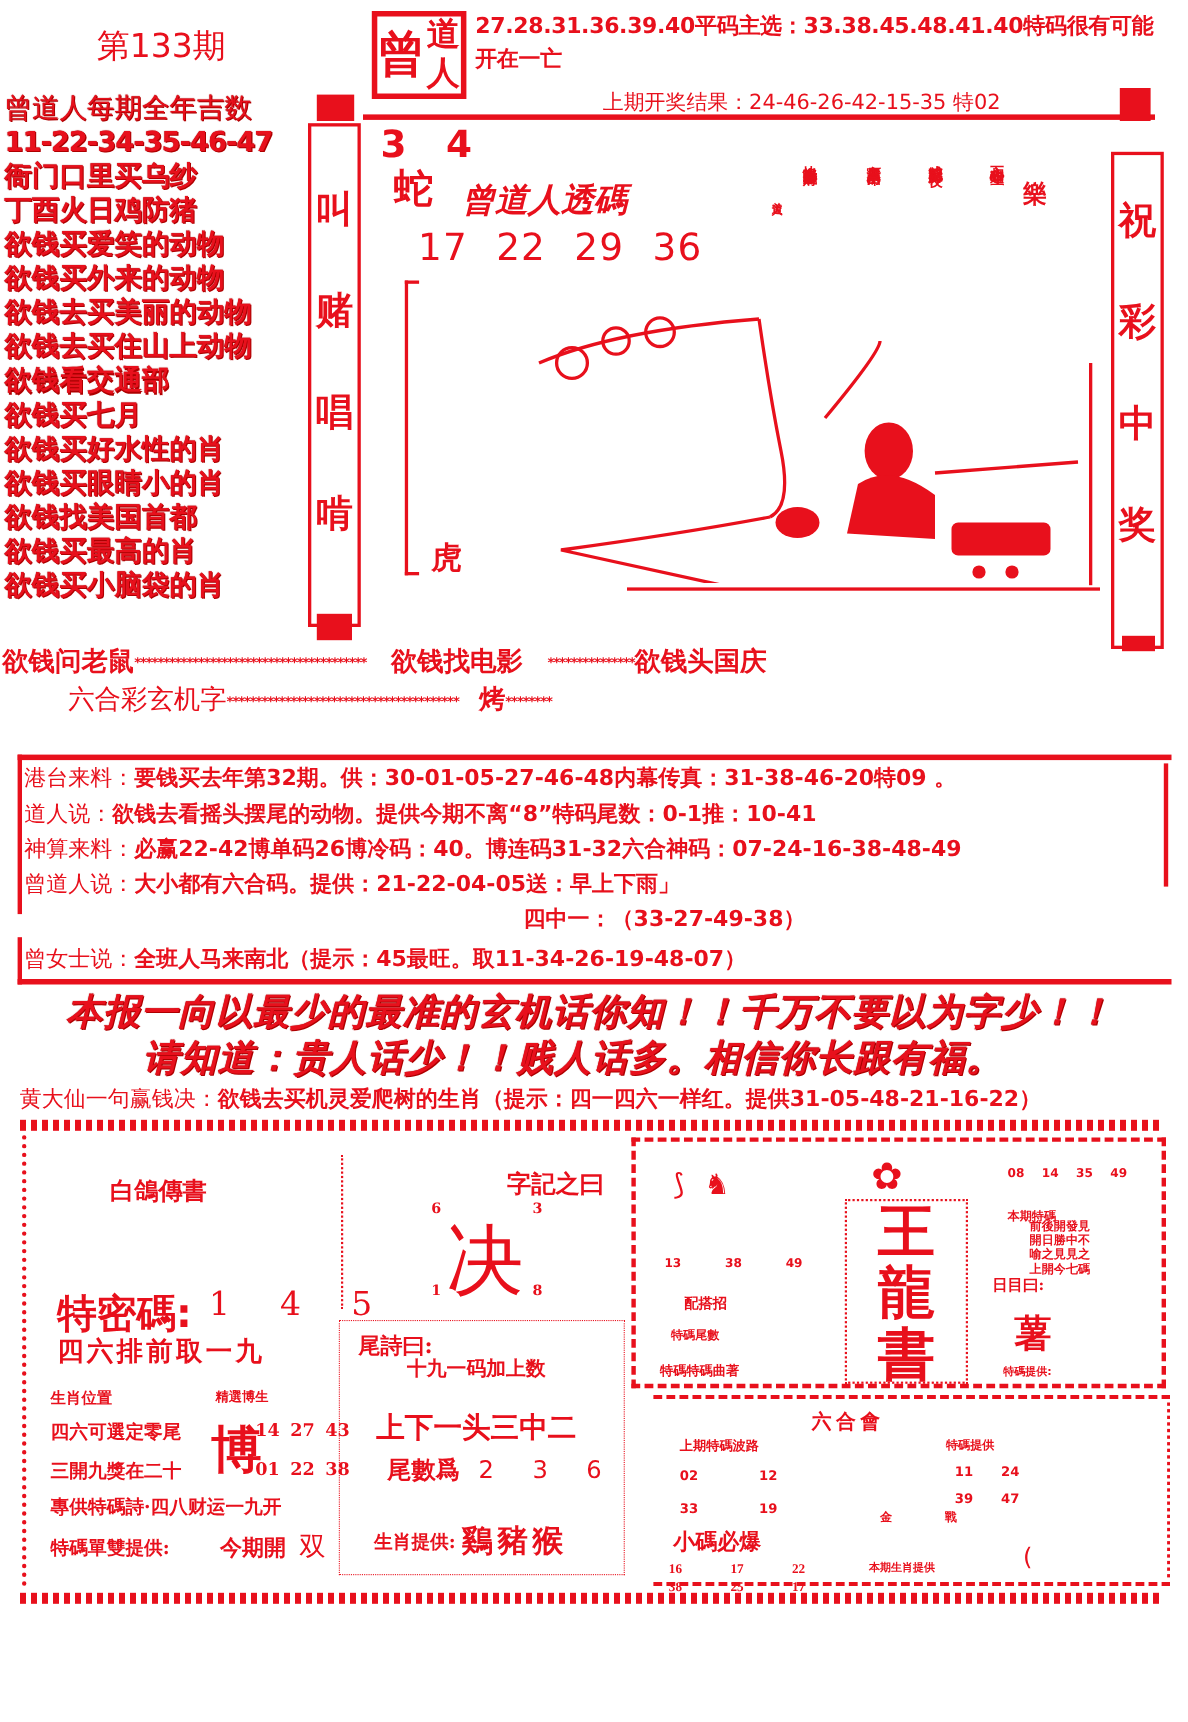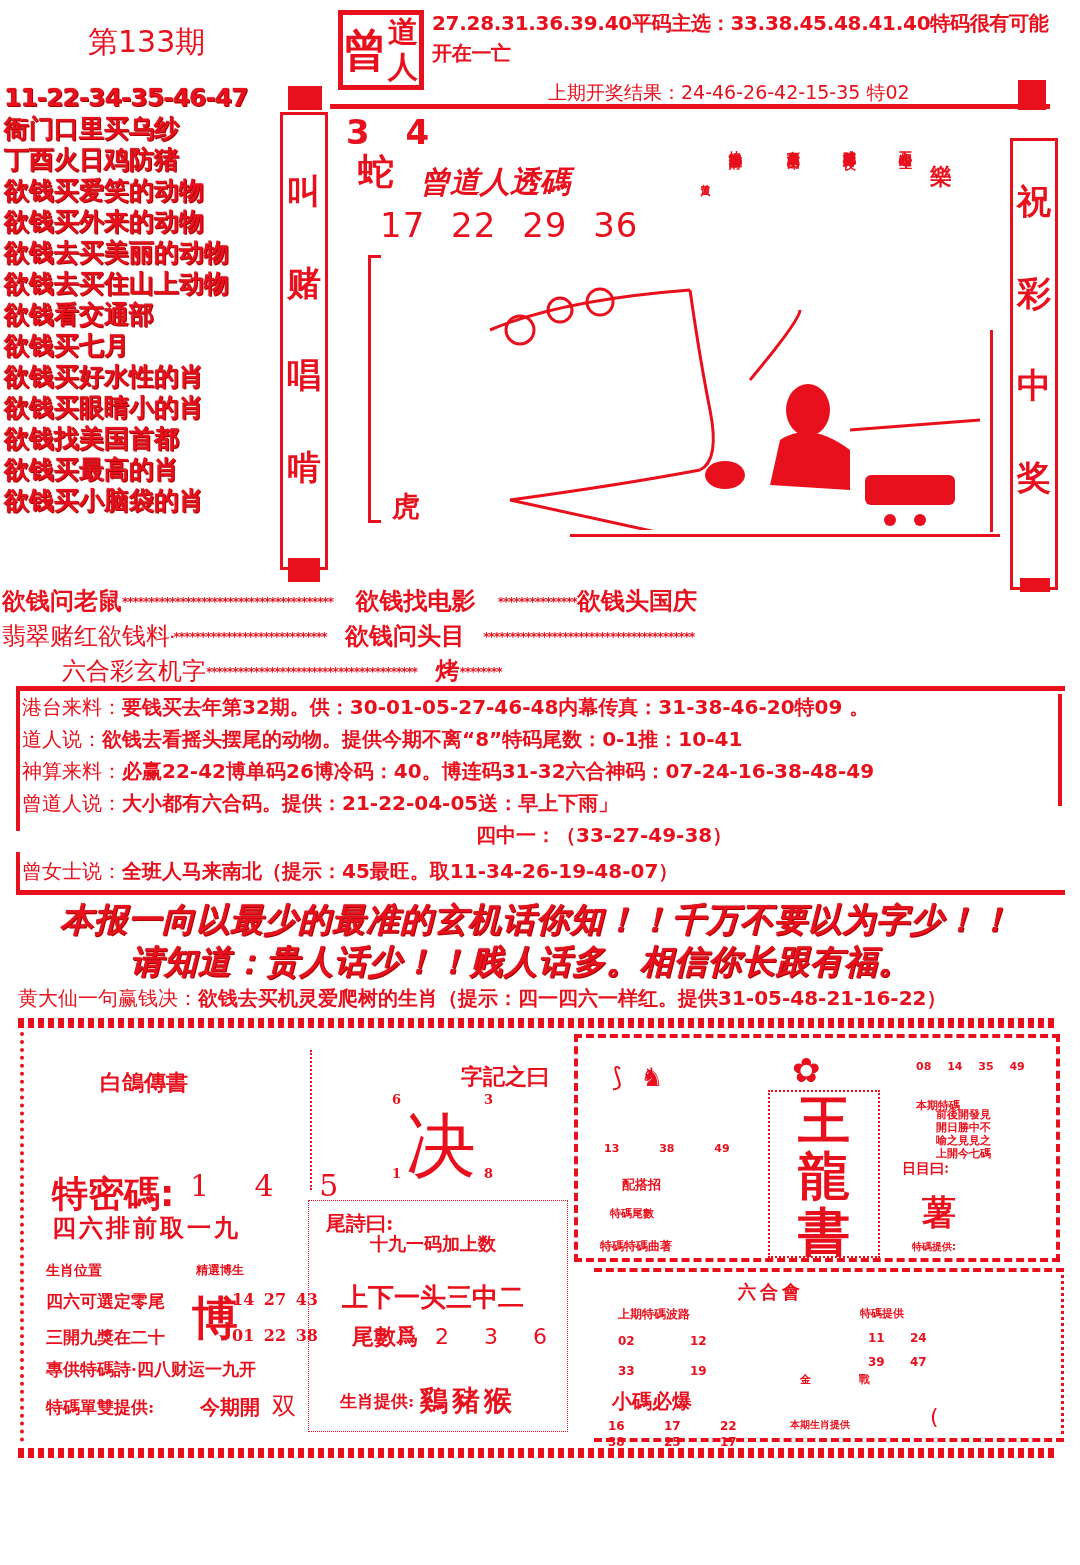--- a/index.html
+++ b/index.html
@@ -126,21 +126,21 @@
   #lh-title { left: 738px; top: 1280px; font-size: 18px; font-weight: bold; letter-spacing: 4px; }
   #lh-wave-label { left: 618px; top: 1306px; font-size: 12px; }
   #lh-wave-nums { left: 618px; top: 1326px; font-size: 12px; line-height: 30px; }
   #lh-wave-nums span { display: inline-block; width: 72px; }
   #lh-tm-label { left: 860px; top: 1306px; font-size: 11px; }
   #lh-tm-nums { left: 868px; top: 1326px; font-size: 12px; line-height: 24px; }
   #lh-tm-nums span { display: inline-block; width: 42px; }
   #lh-jing { left: 800px; top: 1372px; font-size: 11px; letter-spacing: 22px; }
   #lh-xbbz { left: 612px; top: 1388px; font-size: 20px; font-family: "DejaVu Serif", serif; font-weight: bold; }
   #lh-bot-nums { left: 608px; top: 1418px; font-size: 12px; line-height: 16px; }
-  #lh-bot-nums span { display: inline-block; width: 56px; }
+  #lh-bot-nums span { display: inline-block; width: 56px; font-family: Liberation Serif, serif; }
   #lh-benqi { left: 790px; top: 1418px; font-size: 10px; }
   #lh-paren { left: 930px; top: 1404px; font-size: 22px; }
 
   .dot-frame { position: absolute; border: 2px dotted #e8101c; }
 </style>
 </head>
 <body>
 
 <div class="abs red" id="issue">第133期</div>
 
@@ -153,20 +153,21 @@
 <div class="abs red" id="head-text">
   <div>27.28.31.36.39.40平码主选：33.38.45.48.41.40特码很有可能</div>
   <div>开在一亡</div>
 </div>
 <div class="abs red" id="last-result">上期开奖结果：24-46-26-42-15-35 特02</div>
 <div class="abs" id="top-rule"></div>
 <div class="abs red-block" style="left:288px;top:86px;width:34px;height:24px;"></div>
 <div class="abs red-block" style="left:1018px;top:80px;width:28px;height:30px;"></div>
 
 <div class="abs red outline" id="left-list">
+  <div style="font-weight:normal;">曾道人每期全年吉数</div>
   <div class="nums">11-22-34-35-46-47</div>
   <div>衙门口里买乌纱</div>
   <div>丁酉火日鸡防猪</div>
   <div>欲钱买爱笑的动物</div>
   <div>欲钱买外来的动物</div>
   <div>欲钱去买美丽的动物</div>
   <div>欲钱去买住山上动物</div>
   <div>欲钱看交通部</div>
   <div>欲钱买七月</div>
   <div>欲钱买好水性的肖</div>
@@ -233,25 +234,20 @@
   </g>
 </svg>
 <div class="abs red" id="pic-tiger">虎</div>
 
 <div class="abs red" id="mystic">
   <div class="row">
     <span>欲钱问老鼠</span><span class="stars">****************************************</span>
     <span style="margin-left:14px;">欲钱找电影</span>
     <span class="stars" style="margin-left:14px;">***************</span><span>欲钱头国庆</span>
   </div>
-  <div class="row">
-    <span style="font-weight:normal;">翡翠赌红欲钱料</span><span class="stars">·*****************************</span>
-    <span style="margin-left:10px;">欲钱问头目</span>
-    <span class="stars" style="margin-left:10px;">****************************************</span>
-  </div>
   <div class="row" style="padding-left:60px;">
     <span style="font-weight:normal;">六合彩玄机字</span><span class="stars">****************************************</span>
     <span style="margin-left:10px;">烤</span><span class="stars">********</span>
   </div>
 </div>
 
 <div class="abs red" id="info">
   <div id="info-box"></div>
   <div id="info-rbar"></div>
   <div class="info-row" id="info-r1">

